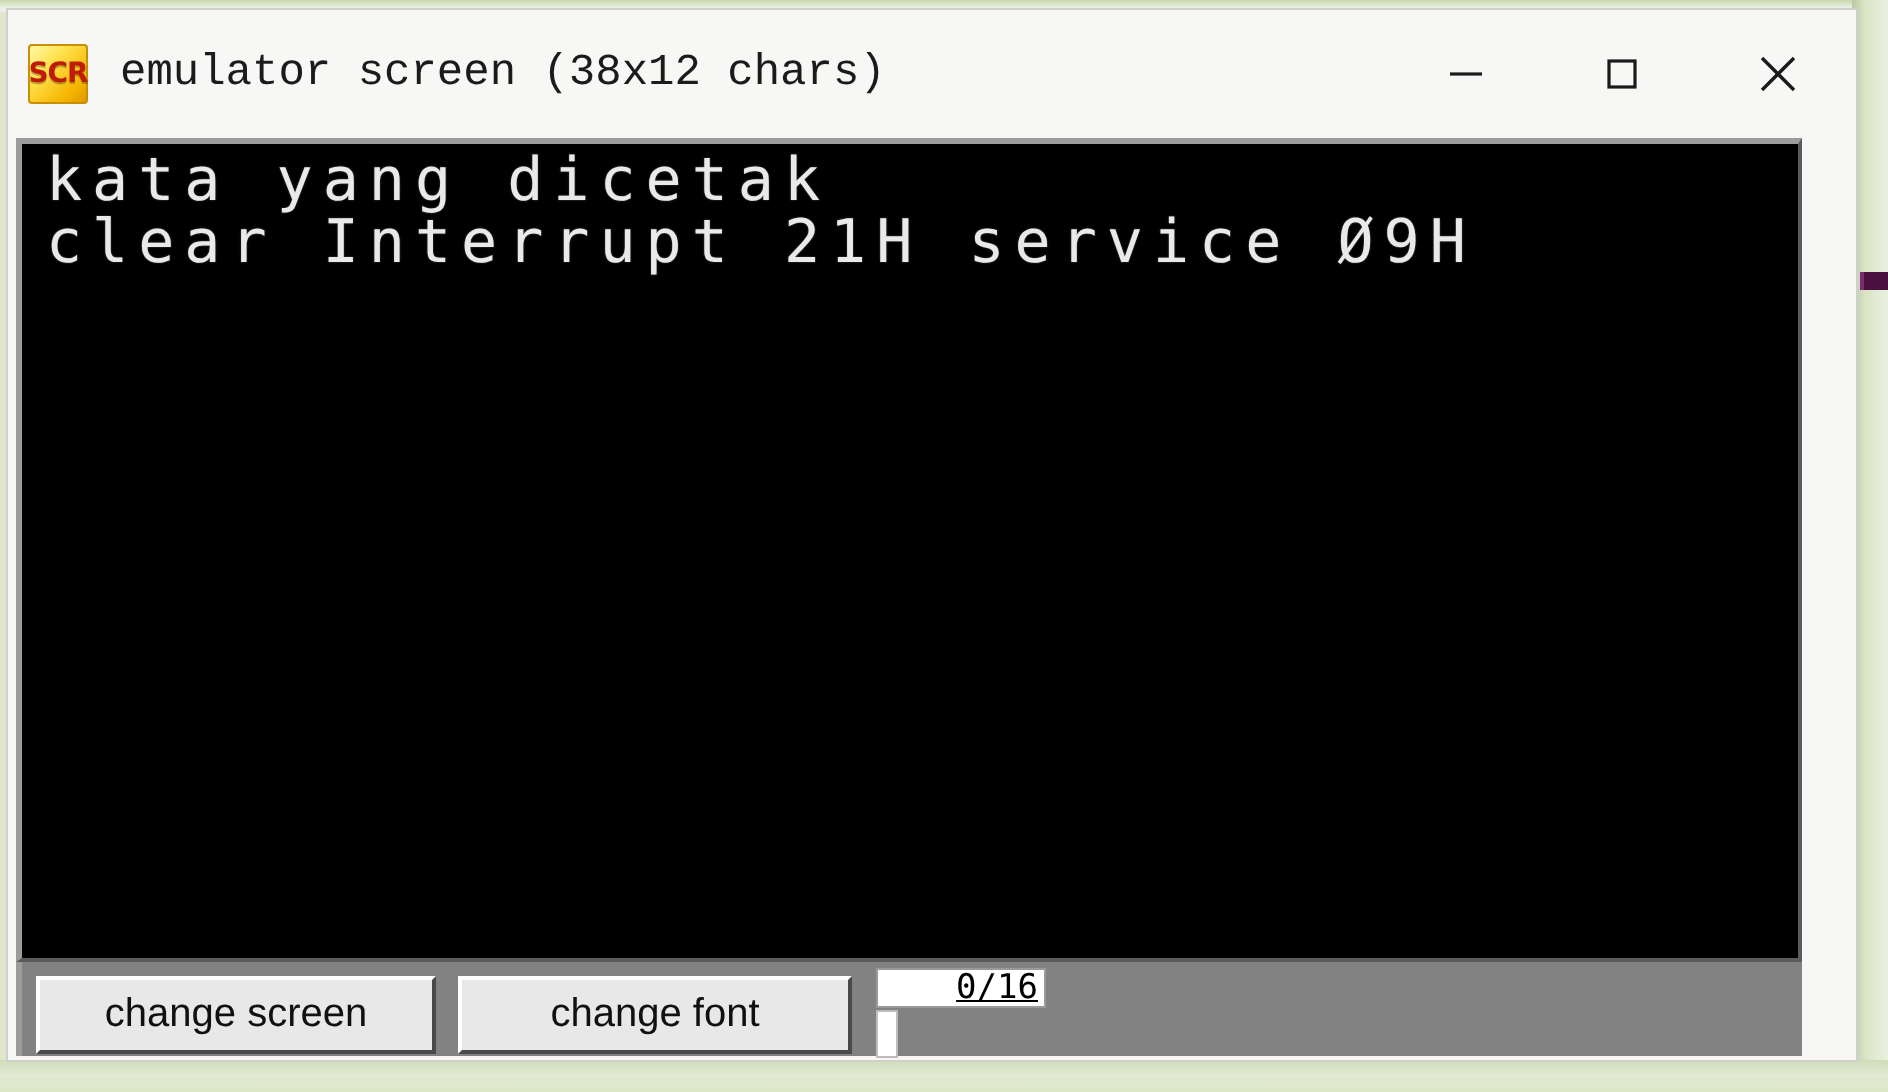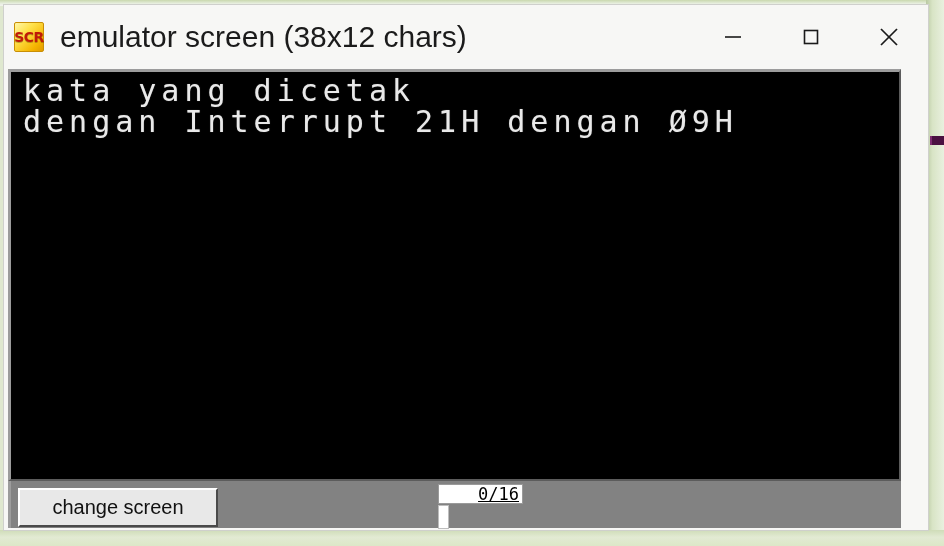--- a/index.html
+++ b/index.html
@@ -97,23 +97,23 @@
     font-family: "DejaVu Sans", sans-serif;
     font-size: 14px;
     font-weight: bold;
     color: #c01a08;
     letter-spacing: -0.5px;
     text-shadow: 0 1px 0 rgba(0,0,0,.25);
     line-height: 1;
   }
   #title-text {
     margin-left: 16px;
-    font-size: 30px;
+    font-size: 22px;
     color: #1b1b1b;
-    font-family: Liberation Sans, sans-serif;
+    font-family: Liberation Mono, monospace;
     white-space: nowrap;
   }
   #window-controls {
     position: absolute;
     right: 0; top: 0;
     height: 63px;
     display: flex;
   }
   .wbtn {
     width: 78px;
@@ -259,26 +259,27 @@
             <line x1="7" y1="7" x2="23" y2="23" stroke="#1a1a1a" stroke-width="1.7"></line>
             <line x1="23" y1="7" x2="7" y2="23" stroke="#1a1a1a" stroke-width="1.7"></line>
           </svg>
         </div>
       </div>
     </div>
 
     <div id="terminal-wrap">
       <div id="terminal-screen">
         <div class="term-line">kata yang dicetak</div>
-        <div class="term-line">dengan Interrupt 21H dengan Ø9H</div>
+        <div class="term-line">clear Interrupt 21H service Ø9H</div>
       </div>
     </div>
 
     <div id="toolbar">
       <div class="tbtn" id="btn-clear-screen">change screen</div>
+      <div class="tbtn" id="btn-change-font">change font</div>
 
       <div id="font-index-box">
         <span>0/16</span>
       </div>
       <div id="font-slider-thumb"></div>
     </div>
 
   </div>
 </div>
 

